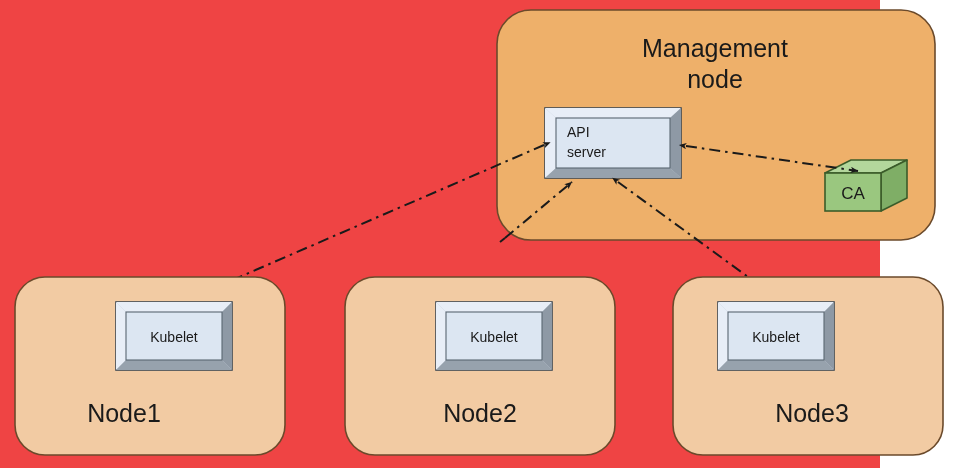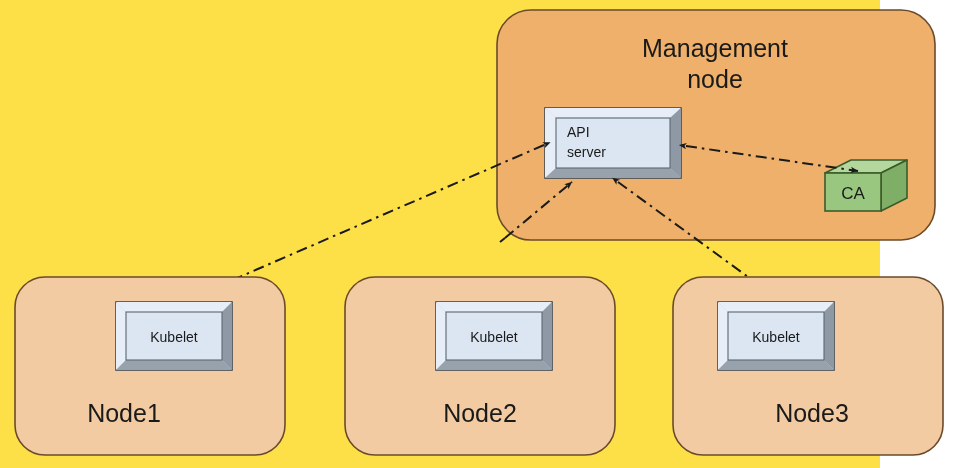--- a/index.html
+++ b/index.html
@@ -10,21 +10,21 @@
   body {
     width: 958px;
     height: 468px;
     font-family: "Liberation Sans", sans-serif;
     overflow: hidden;
   }
   #diagram-root {
     position: relative;
     width: 880px;
     height: 468px;
-    background: #fde047;
+    background: #ef4444;
   }
   svg#diagram {
     display: block;
     width: 958px;
     height: 468px;
   }
   .node-title {
     font-family: "Liberation Sans", sans-serif;
     font-size: 25px;
     fill: #1a1a1a;

